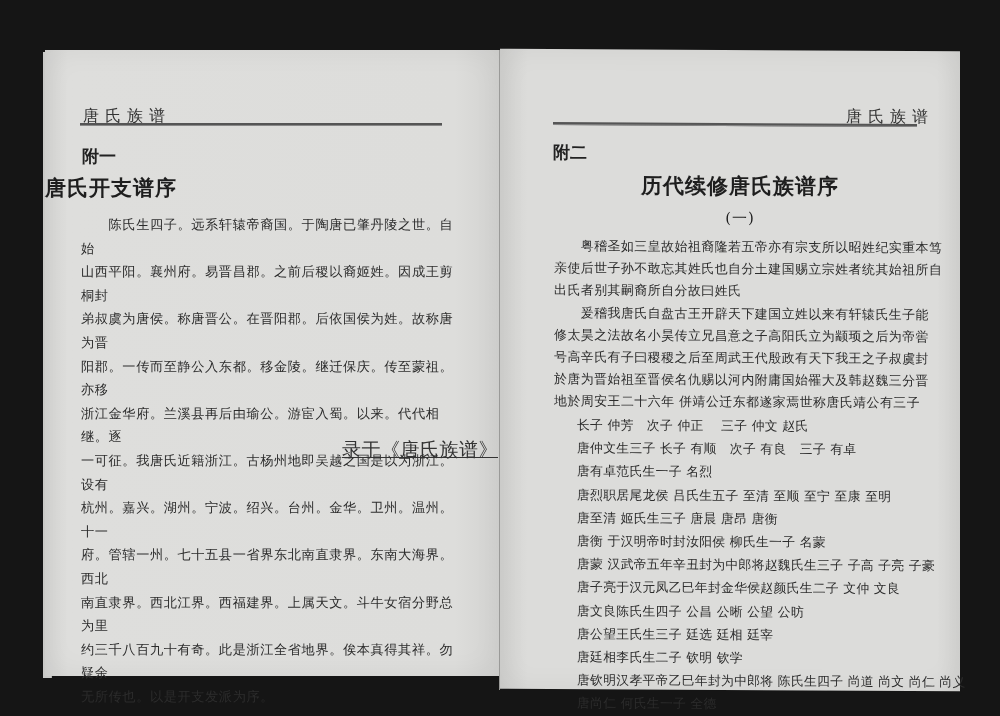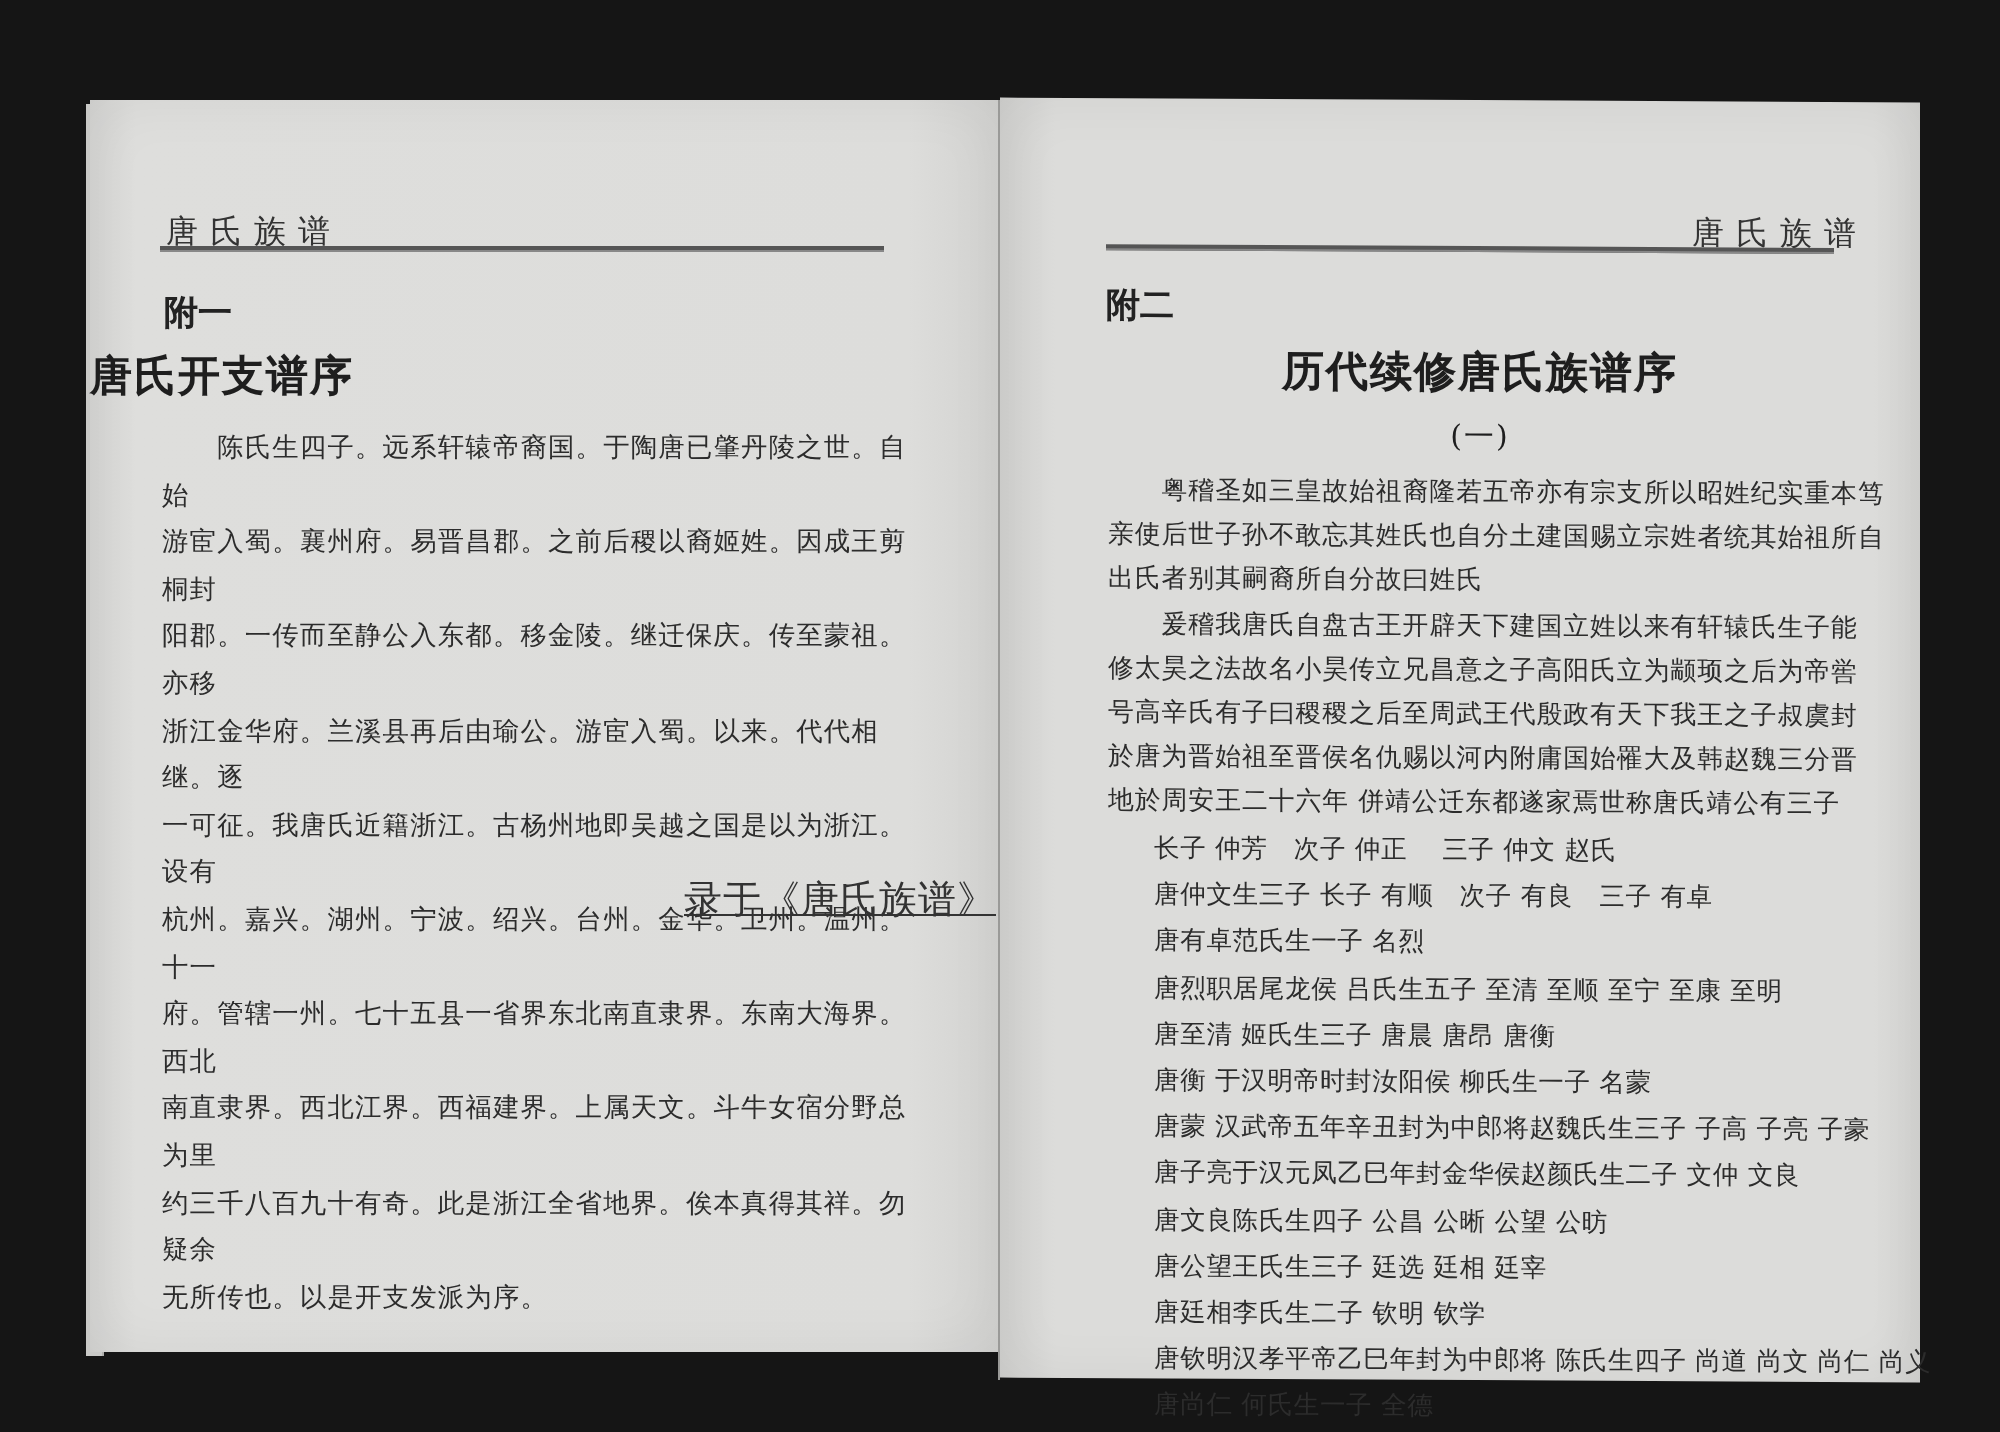--- a/index.html
+++ b/index.html
@@ -40,21 +40,22 @@
 
 <div id="left-edge"></div>
 
 <div id="left-page" class="page">
   <div class="running-head" style="left:38px; top:56px;">唐氏族谱</div>
   <div class="rule" style="left:35px; top:73px; width:362px;"></div>
   <div class="appendix-label" style="left:37px; top:95px;">附一</div>
   <div class="title" style="left:0; width:455px; text-align:left; top:124px; font-size:21px;">唐氏开支谱序</div>
   <div class="para" id="left-body" style="left:36px; top:163px; width:380px;">
     <p>　　陈氏生四子。远系轩辕帝裔国。于陶唐已肇丹陵之世。自始</p>
-    <p>游宦入蜀。襄州府。易晋昌郡。之前后稷以裔姬姓。因成王剪桐封</p>
+    <p>山西平阳。襄州府。易晋昌郡。之前后稷以裔姬姓。因成王剪桐封</p>
+    <p>弟叔虞为唐侯。称唐晋公。在晋阳郡。后依国侯为姓。故称唐为晋</p>
     <p>阳郡。一传而至静公入东都。移金陵。继迁保庆。传至蒙祖。亦移</p>
     <p>浙江金华府。兰溪县再后由瑜公。游宦入蜀。以来。代代相继。逐</p>
     <p>一可征。我唐氏近籍浙江。古杨州地即吴越之国是以为浙江。设有</p>
     <p>杭州。嘉兴。湖州。宁波。绍兴。台州。金华。卫州。温州。十一</p>
     <p>府。管辖一州。七十五县一省界东北南直隶界。东南大海界。西北</p>
     <p>南直隶界。西北江界。西福建界。上属天文。斗牛女宿分野总为里</p>
     <p>约三千八百九十有奇。此是浙江全省地界。俟本真得其祥。勿疑余</p>
     <p>无所传也。以是开支发派为序。</p>
   </div>
   <div class="sig" style="left:297px; top:387px;">录于《唐氏族谱》</div>

